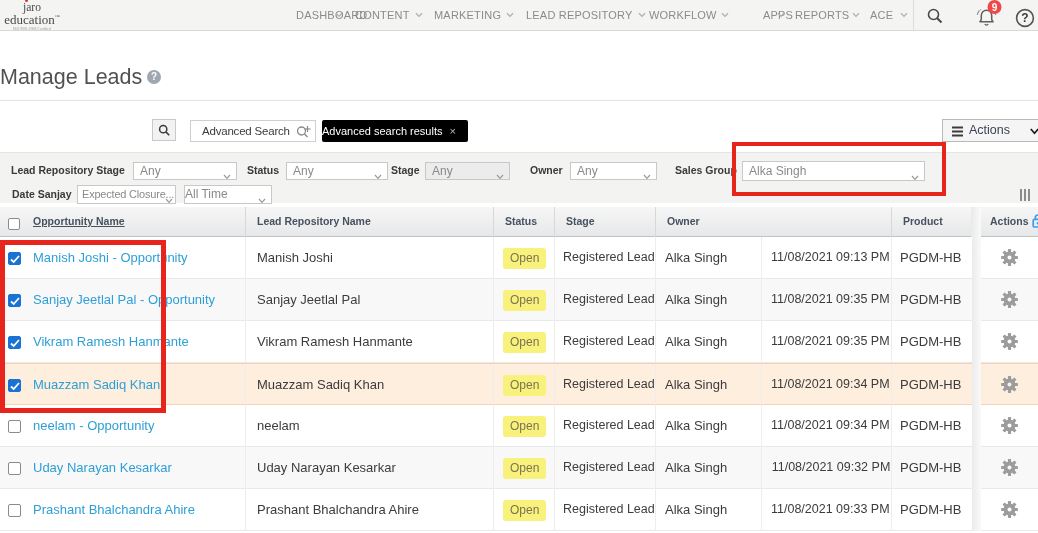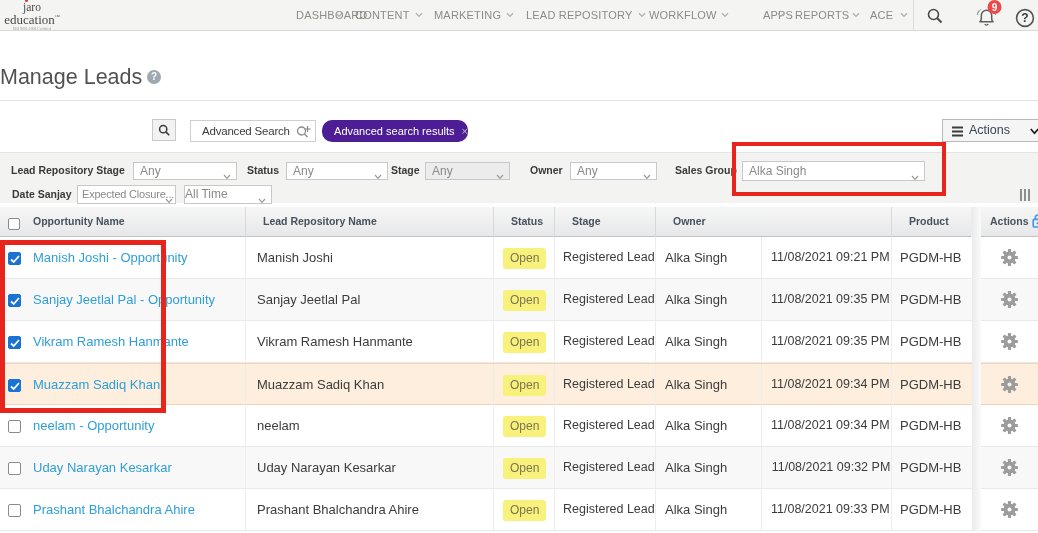--- a/index.html
+++ b/index.html
@@ -31,22 +31,22 @@
 
 
 #search-input { position:absolute; left:0px; top:119px; width:153px; height:22px;
   border:1px solid #c9c9c9; background:#fff; color:#9a9a9a; font-size:13px;
   line-height:20px; padding-left:6px; }
 #search-btn { position:absolute; left:152px; top:119px; width:24px; height:22px;
   border:1px solid #c9c9c9; background:#f2f2f2; }
 #adv-btn { position:absolute; left:190px; top:120px; width:126px; height:22px;
   border:1px solid #cfcfcf; background:#fff; font-size:11.5px; letter-spacing:-0.2px; color:#3c3c3c;
   line-height:20px; padding-left:11px; }
-#adv-tag { position:absolute; left:322px; top:120px; width:146px; height:22px; border-radius:10px;
-  background:#4c1d95; color:#fff; font-size:11px; line-height:22px; text-align:right; }
+#adv-tag { position:absolute; left:322px; top:120px; width:146px; height:22px; border-radius:2px;
+  background:#000000; color:#fff; font-size:11px; line-height:22px; text-align:left; }
 #adv-tag .x { color:#bbb; font-size:11px; margin-left:4px; }
 #actions-btn { position:absolute; left:942px; top:119px; width:98px; height:23px;
   border:1px solid #b9b9b9; background:#f5f5f5; font-size:12.5px; color:#374555;
   line-height:21px; }
 
 
 #filterpanel { position:absolute; left:0; top:152px; width:1038px; height:51px;
   background:#f3f3f1; border-top:1px solid #e5e5e3; }
 .flabel { position:absolute; font-size:10.5px; font-weight:bold; color:#3a3a3a; top:11px; }
 .flabel2 { position:absolute; font-size:10.5px; font-weight:bold; color:#3a3a3a; top:35px; }
@@ -55,22 +55,22 @@
 .fsel2 { position:absolute; height:19px; border:1px solid #c8c8c8; background:#fff;
   font-size:12px; color:#8a8a8a; line-height:17px; top:32px; }
 .fchev { position:absolute; right:5px; top:5px; width:8px; height:8px; }
 .fchev2 { position:absolute; right:5px; top:6px; width:8px; height:8px; }
 #colicon span { position:absolute; width:2px; height:12px; background:#8d8d8d; top:36px; }
 
 
 #thead { position:absolute; left:0; top:207px; width:972px; height:30px;
   background:linear-gradient(#f6f6f6,#e7e8e9); border-bottom:1px solid #c2c2c2; }
 .hcell { position:absolute; top:0; height:30px; font-size:10.5px; font-weight:bold;
-  color:#46525e; line-height:29px; border-left:1px solid #d8d8d8; padding-left:17px; }
-.hcell.first { border-left:none; }
+  color:#46525e; line-height:29px; border-left:1px solid #d8d8d8; padding-left:11px; }
+.hcell.first { border-left:none;text-decoration:underline; }
 #thead-actions { position:absolute; left:981px; top:207px; width:57px; height:30px; white-space:nowrap;
   background:linear-gradient(#f6f6f6,#e7e8e9); border-bottom:1px solid #c2c2c2;
   font-size:10.5px; font-weight:bold; color:#46525e; line-height:29px; padding-left:9px; }
 .row { position:absolute; left:0; width:972px; height:42px; background:#fff;
   border-bottom:1px solid #e9e9e9; }
 .row.alt { background:#f8f8f8; }
 .row.hl { background:#fdeede; border-top:1px solid #f3d3b4; border-bottom:1px solid #f3d3b4; }
 .cell { position:absolute; top:0; height:42px; line-height:41px; font-size:13px;
   color:#3c3c3c; border-left:1px solid #ededed; padding-left:11px; white-space:nowrap; overflow:hidden; }
 .cell.first { border-left:none; }
@@ -260,21 +260,21 @@
     <div class="cbx checked">
         <svg width="10" height="9" viewBox="0 0 10 9">
           <path d="M1 4.5 L3.7 7 L9 1" stroke="#fff" stroke-width="1.8" fill="none"></path>
         </svg>
       </div>
     <div class="cell first" style="left:0; width:245px; padding-left:33px;"><span class="link">Manish Joshi - Opportunity</span></div>
     <div class="cell" style="left:245px; width:248px;">Manish Joshi</div>
     <div class="cell" style="left:493px; width:61px; padding-left:9px;"><span class="pill">Open</span></div>
     <div class="cell" style="left:554px; width:101px; padding-left:8px; font-size:12.5px;">Registered Lead</div>
     <div class="cell" style="left:655px; width:106px; padding-left:9px;">Alka Singh</div>
-    <div class="cell" style="left:761px; width:130px; padding-left:9px; font-size:12.5px;">11/08/2021 09:21 PM</div>
+    <div class="cell" style="left:761px; width:130px; padding-left:9px; font-size:12.5px;">11/08/2021 09:13 PM</div>
     <div class="cell" style="left:891px; width:81px; padding-left:8px;">PGDM-HB</div>
   </div>
   <div class="row alt" style="top:279px;">
     <div class="cbx checked">
         <svg width="10" height="9" viewBox="0 0 10 9">
           <path d="M1 4.5 L3.7 7 L9 1" stroke="#fff" stroke-width="1.8" fill="none"></path>
         </svg>
       </div>
     <div class="cell first" style="left:0; width:245px; padding-left:33px;"><span class="link">Sanjay Jeetlal Pal - Opportunity</span></div>
     <div class="cell" style="left:245px; width:248px;">Sanjay Jeetlal Pal</div>

